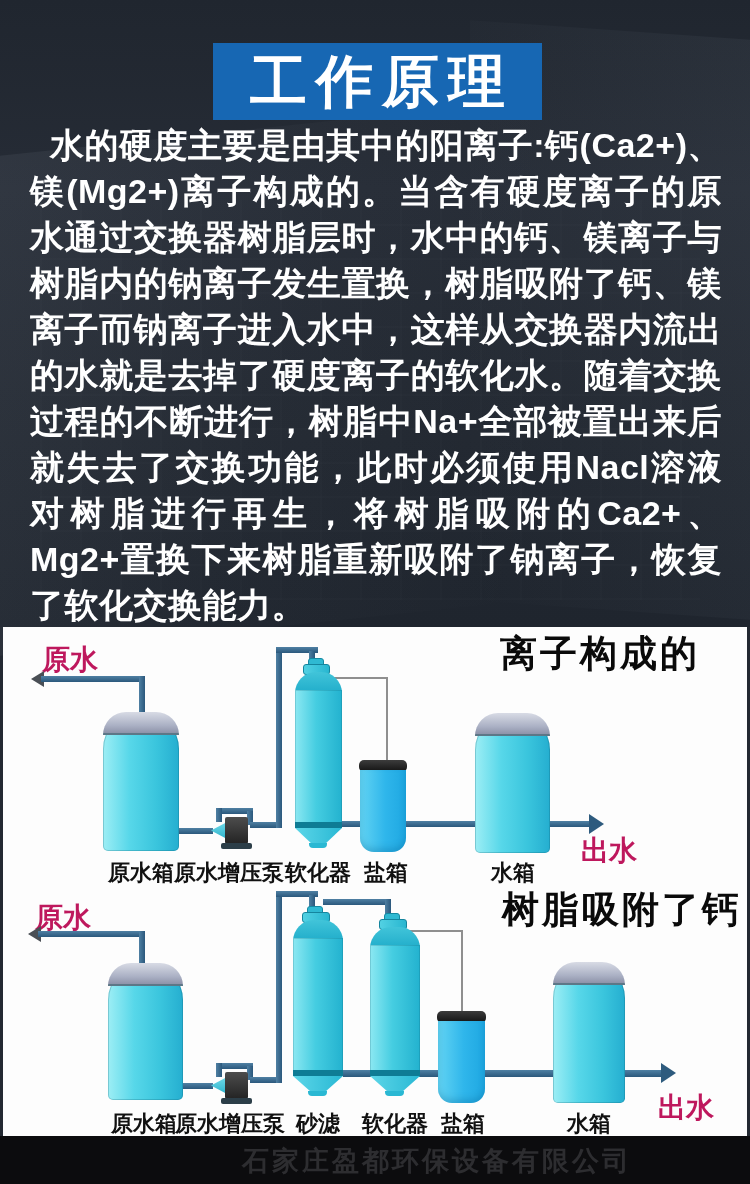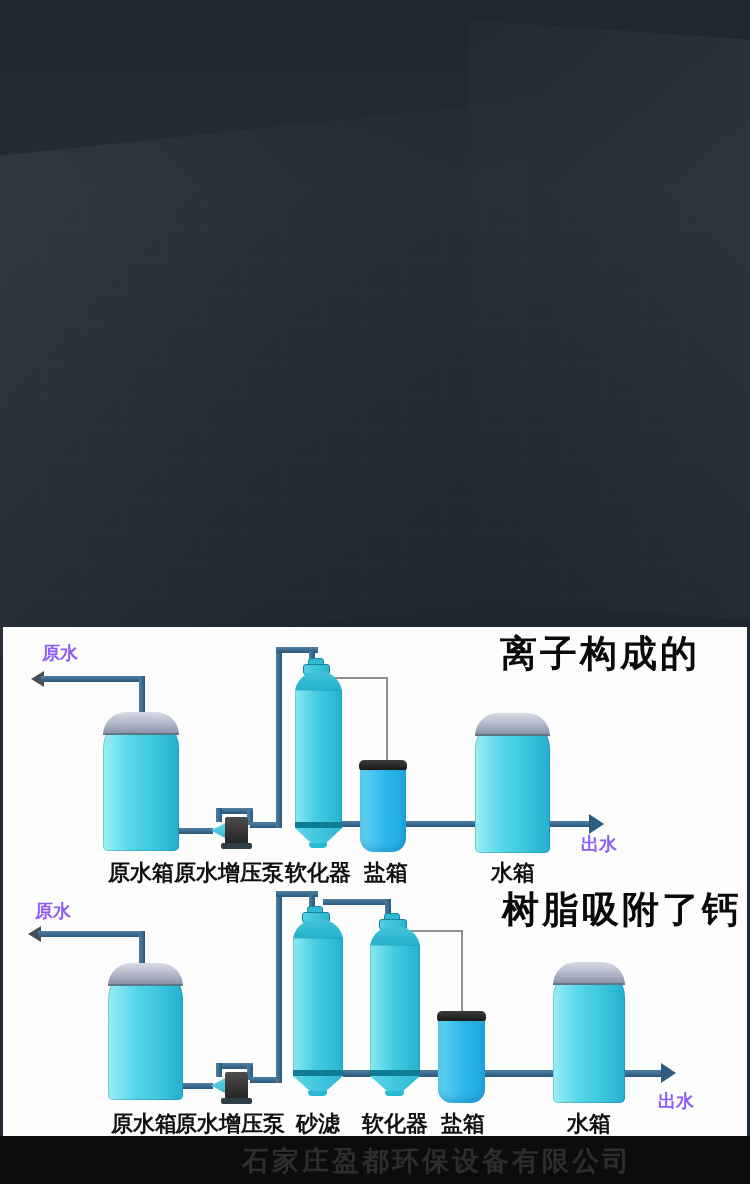--- a/index.html
+++ b/index.html
@@ -24,21 +24,21 @@
                   text-indent:9px;line-height:1;}
   .intro{position:absolute;left:30px;top:122px;width:692px;margin:0;
          font-size:34px;line-height:46px;font-weight:600;color:#ffffff;
          letter-spacing:0.5px;white-space:pre-wrap;text-align:justify;}
 
   
   .panel{position:absolute;left:3px;top:627px;width:744px;height:509px;background:#fdfdfd;}
   .dtitle{position:absolute;font-family:"Liberation Serif",serif;font-weight:bold;
           font-size:37px;color:#0a0a0a;letter-spacing:3px;white-space:nowrap;margin:0;}
   .flbl{position:absolute;font-family:"Liberation Serif",serif;font-weight:bold;
-        font-size:18px;color:#8b5cf6;white-space:nowrap;}
+        font-size:28px;color:#be185d;white-space:nowrap;}
   .clabel{position:absolute;transform:translateX(-50%);font-family:"Liberation Serif",serif;
           font-weight:bold;font-size:22px;color:#111;white-space:nowrap;}
 
   
   .pipe{position:absolute;}
   .pipe.h{background:linear-gradient(180deg,#4f80a3,#2b587c);}
   .pipe.v{background:linear-gradient(90deg,#4f80a3,#2b587c);}
   .thin{position:absolute;background:#8f8f8f;}
   .arrow-r{position:absolute;width:0;height:0;border-left:15px solid #2e5b7e;
            border-top:10px solid transparent;border-bottom:10px solid transparent;}
@@ -84,20 +84,24 @@
 </style>
 </head>
 <body>
 
 <div class="page">
 
   <div class="header">
     <div class="bg-art1"></div>
     <div class="bg-art2"></div>
     <div class="bg-win"></div>
+    <div class="title-box" style="background:#1767b3;">
+      <span>工作原理</span>
+    </div>
+    <p class="intro">  水的硬度主要是由其中的阳离子:钙(Ca2+)、镁(Mg2+)离子构成的。当含有硬度离子的原水通过交换器树脂层时，水中的钙、镁离子与树脂内的钠离子发生置换，树脂吸附了钙、镁离子而钠离子进入水中，这样从交换器内流出的水就是去掉了硬度离子的软化水。随着交换过程的不断进行，树脂中Na+全部被置出来后就失去了交换功能，此时必须使用Nacl溶液对树脂进行再生，将树脂吸附的Ca2+、Mg2+置换下来树脂重新吸附了钠离子，恢复了软化交换能力。</p>
   </div>
 
   <div class="panel">
 
     <div>
       <h2 class="dtitle" style="left:497px;top:2px;">离子构成的</h2>
 
       <span class="flbl" style="left:39px;top:14px;">原水</span>
 
       <div class="arrow-l" style="left:28px;top:44px;"></div>

